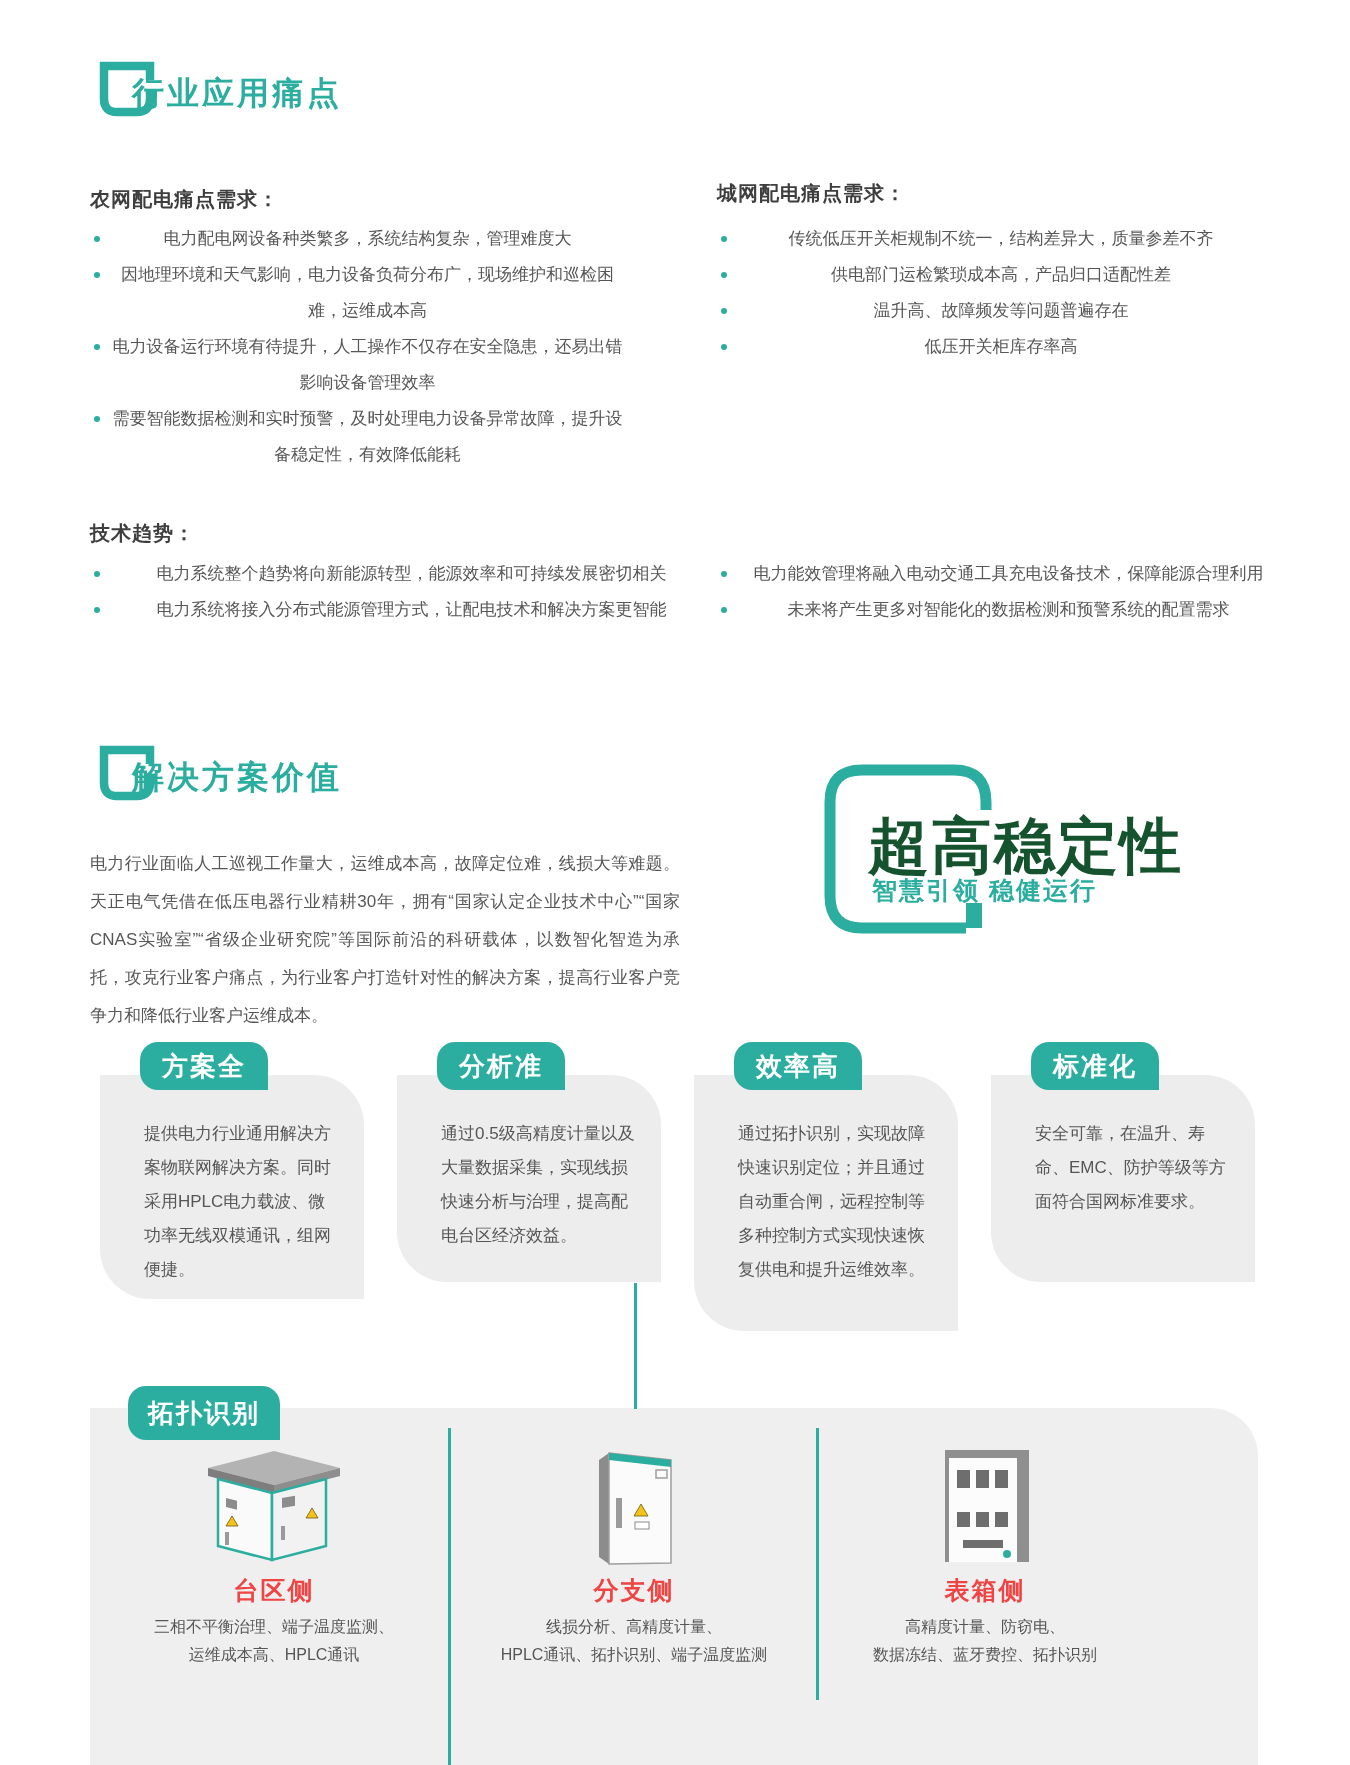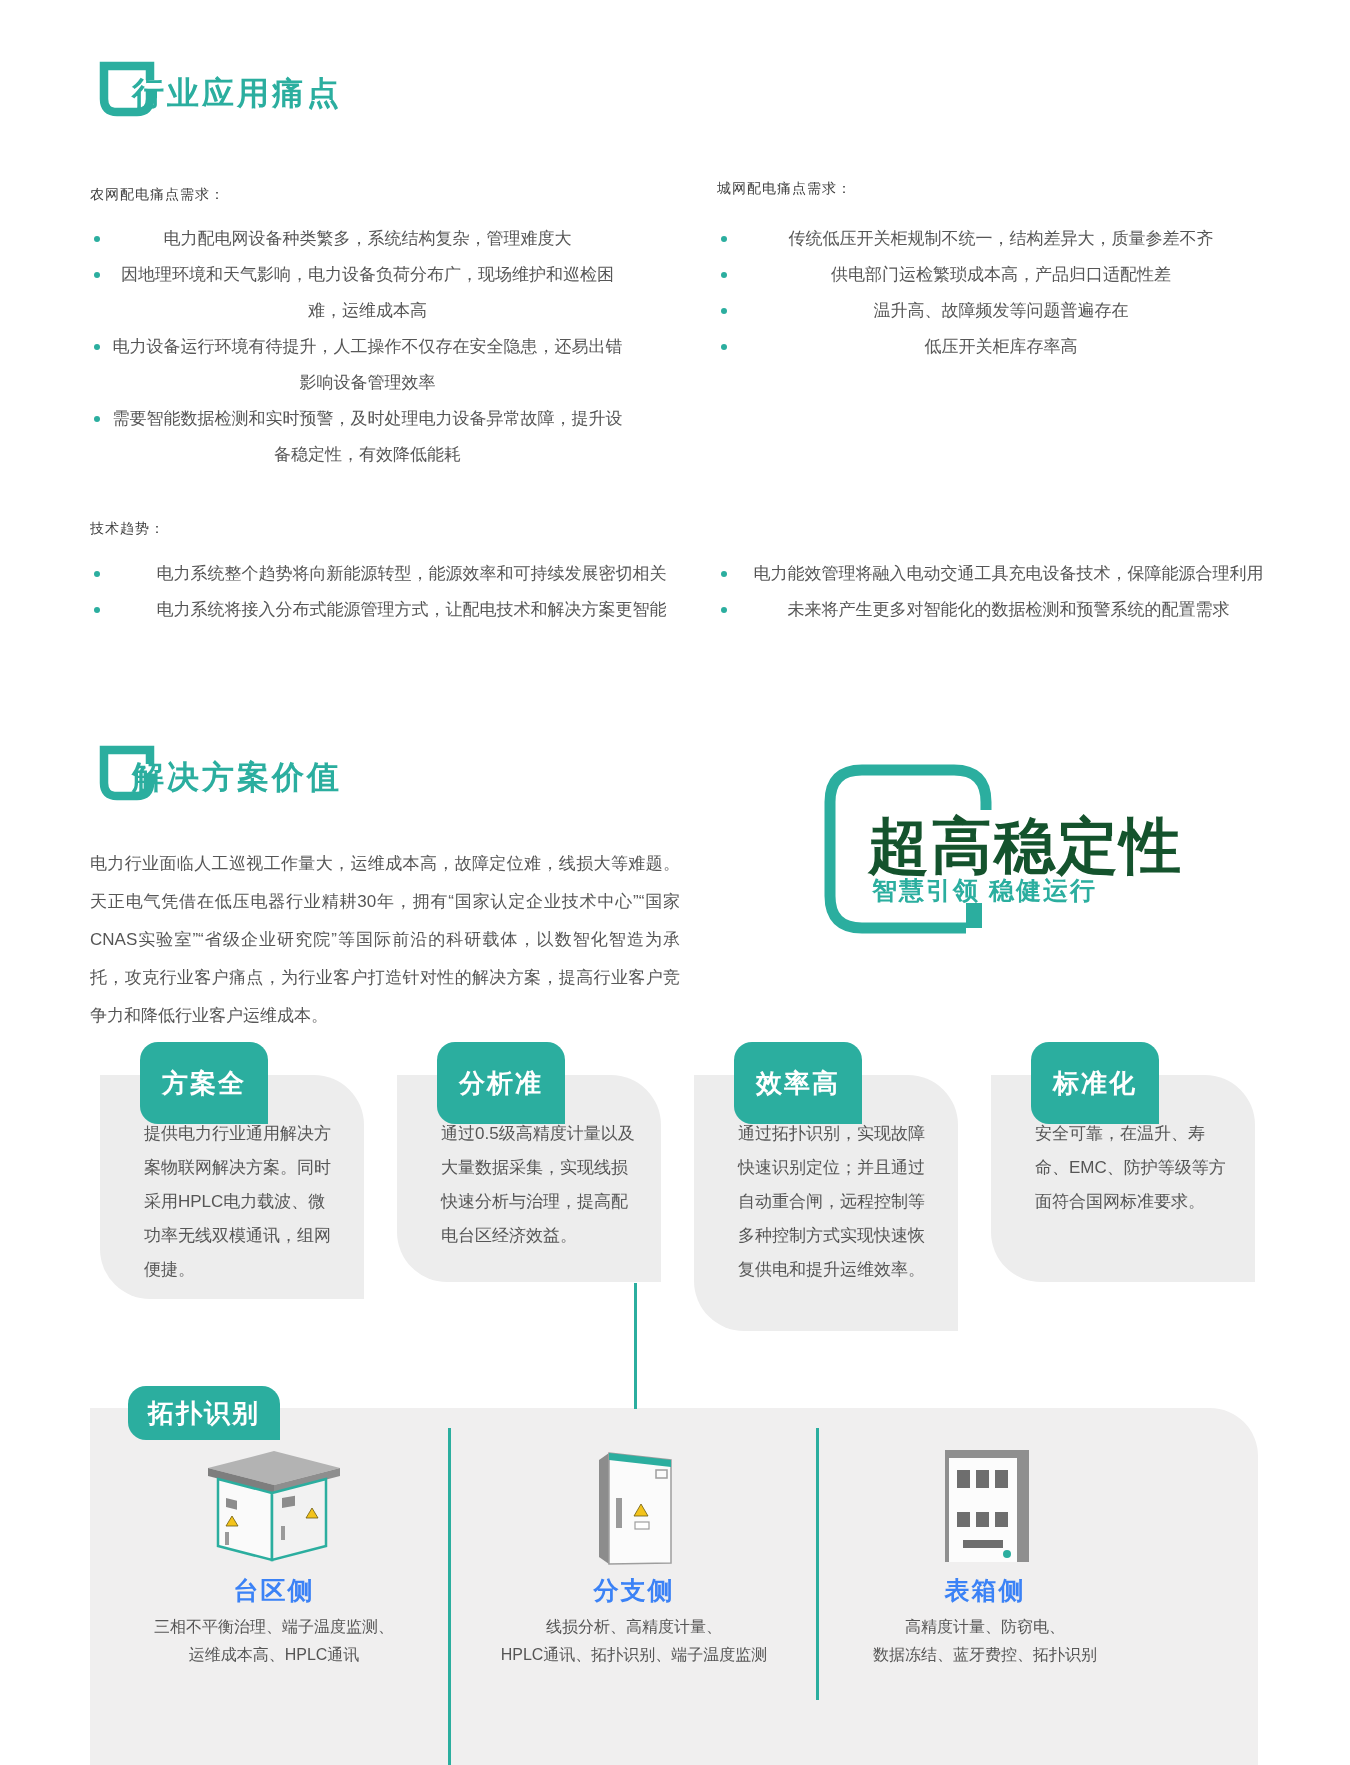--- a/index.html
+++ b/index.html
@@ -8,21 +8,21 @@
     font-family:"Liberation Sans","DejaVu Sans",sans-serif;
   }
   .abs{position:absolute;}
   
   .sec-icon{position:absolute;width:64px;height:64px;}
   .sec-title{
     position:absolute;font-size:32px;font-weight:bold;color:#2BAE9F;
     letter-spacing:3px;z-index:2;white-space:nowrap;
   }
   .col-heading{
-    position:absolute;font-size:14px;font-weight:normal;color:#3E3E3E;
+    position:absolute;font-size:20px;font-weight:bold;color:#3E3E3E;
     letter-spacing:1px;white-space:nowrap;
   }
   ul.blist{position:absolute;list-style:none;margin:0;padding:0;}
   ul.blist li{
     position:relative;padding-left:19px;font-size:17px;line-height:36px;color:#565656;text-align:center;
   }
   ul.blist li::before{
     content:"";position:absolute;left:2px;top:15px;width:6px;height:6px;
     border-radius:50%;background:#2BAE9F;
   }
@@ -35,21 +35,21 @@
   }
   .stab-subline{
     position:absolute;font-size:25px;font-weight:bold;color:#2BAE9F;
     letter-spacing:2px;z-index:2;white-space:nowrap;
   }
   
   .cards{position:absolute;left:100px;top:1042px;width:1160px;height:300px;}
   .card{position:absolute;width:264px;top:0;}
   .card.c1{left:0;} .card.c2{left:297px;} .card.c3{left:594px;} .card.c4{left:891px;}
   .card-tab{
-    position:absolute;left:40px;top:0;height:48px;line-height:48px;padding:17px 22px;
+    position:absolute;left:40px;top:0;height:48px;line-height:48px;padding:0 22px;
     background:#2BAE9F;color:#fff;font-size:26px;font-weight:bold;letter-spacing:2px;
     border-radius:18px 18px 0 18px;z-index:2;white-space:nowrap;
   }
   .card-body{
     position:absolute;left:0;top:33px;width:264px;box-sizing:border-box;
     background:#EDEDED;border-radius:0 50px 0 50px;
     padding:42px 22px 0 44px;font-size:17px;line-height:34px;color:#565656;
   }
   .card.c1 .card-body{height:224px;}
   .card.c2 .card-body{height:207px;}
@@ -67,21 +67,21 @@
   }
   .vline{position:absolute;width:3px;background:#2BAE9F;z-index:2;}
   .vline.connector{left:634px;top:1283px;height:126px;}
   .vline.d1{left:448px;top:1428px;height:337px;}
   .vline.d2{left:816px;top:1428px;height:272px;}
   .app-col{position:absolute;top:1432px;text-align:center;z-index:2;}
   .app-col.a1{left:100px;width:348px;}
   .app-col.a2{left:452px;width:364px;}
   .app-col.a3{left:820px;width:330px;}
   .app-illu{height:136px;display:flex;align-items:flex-end;justify-content:center;}
-  .app-label{font-size:25px;font-weight:bold;color:#3b82f6;letter-spacing:2px;margin-top:6px;}
+  .app-label{font-size:25px;font-weight:bold;color:#ef4444;letter-spacing:2px;margin-top:6px;}
   .app-desc{font-size:16px;line-height:28px;color:#565656;margin-top:6px;}
 </style>
 </head>
 <body>
 
 <div class="page">
 
   <svg class="sec-icon" style="left:94px;top:56px;" viewBox="0 0 64 64">
     <path d="M56 24 V10 H10 V43 Q10 56 23 56 H43 Q56 56 56 43 V38 H63" fill="none" stroke="#2BAE9F" stroke-width="8.5"></path>
   </svg>

